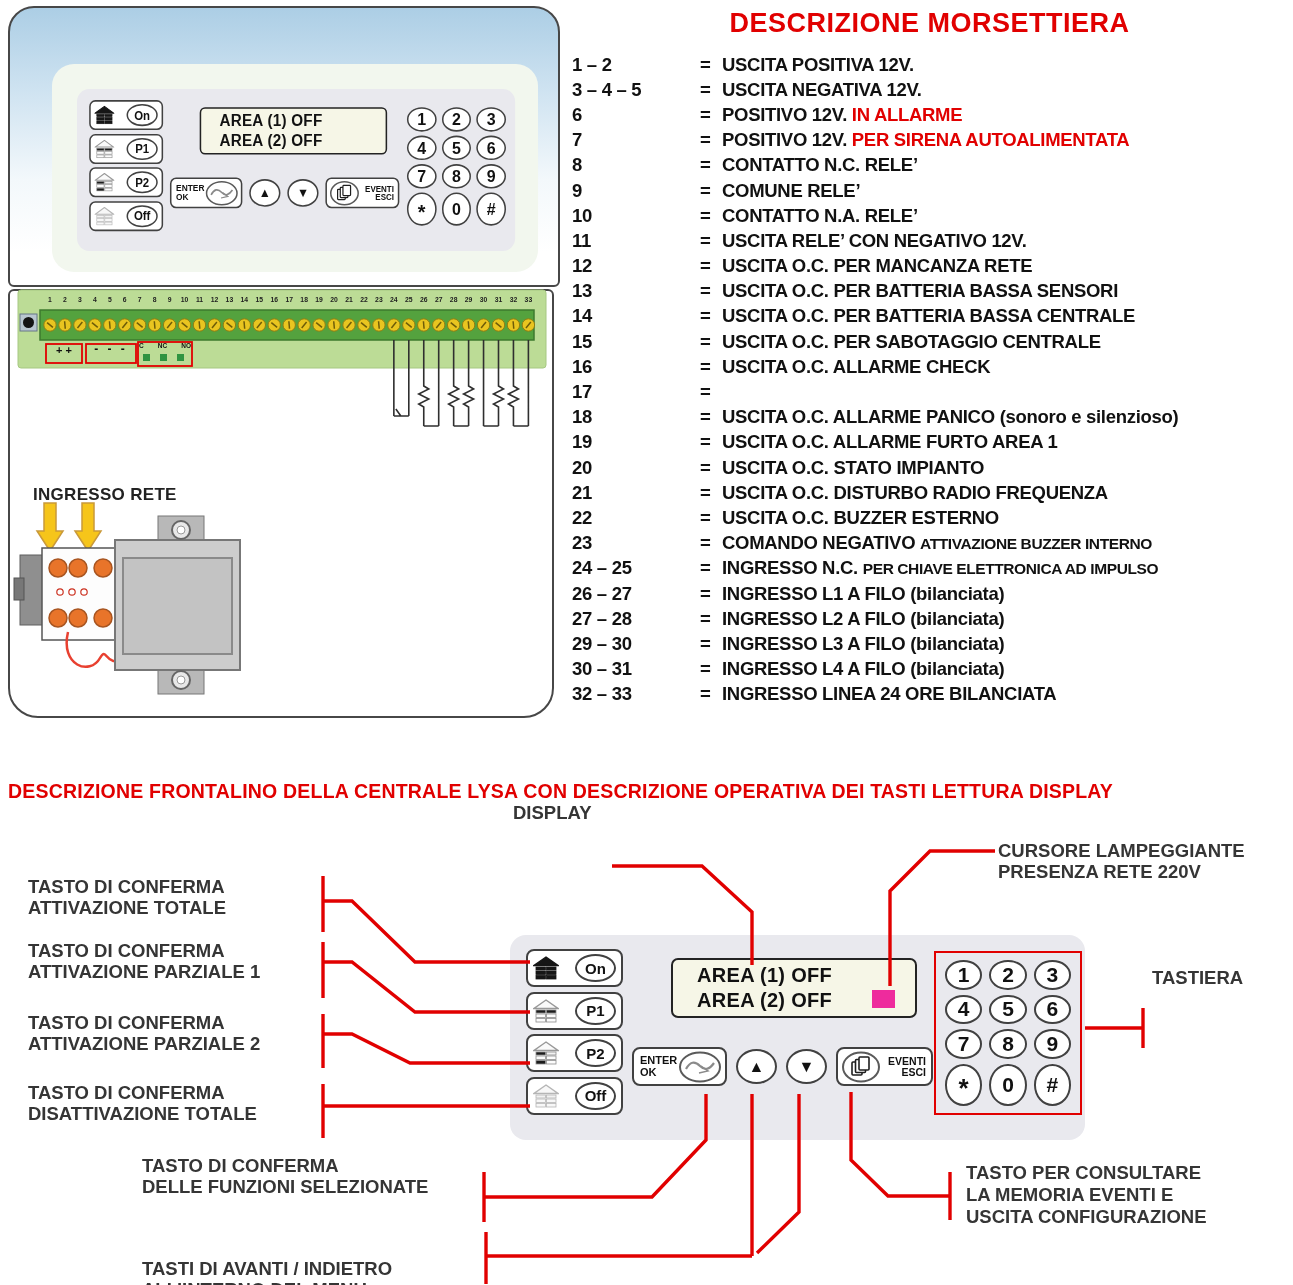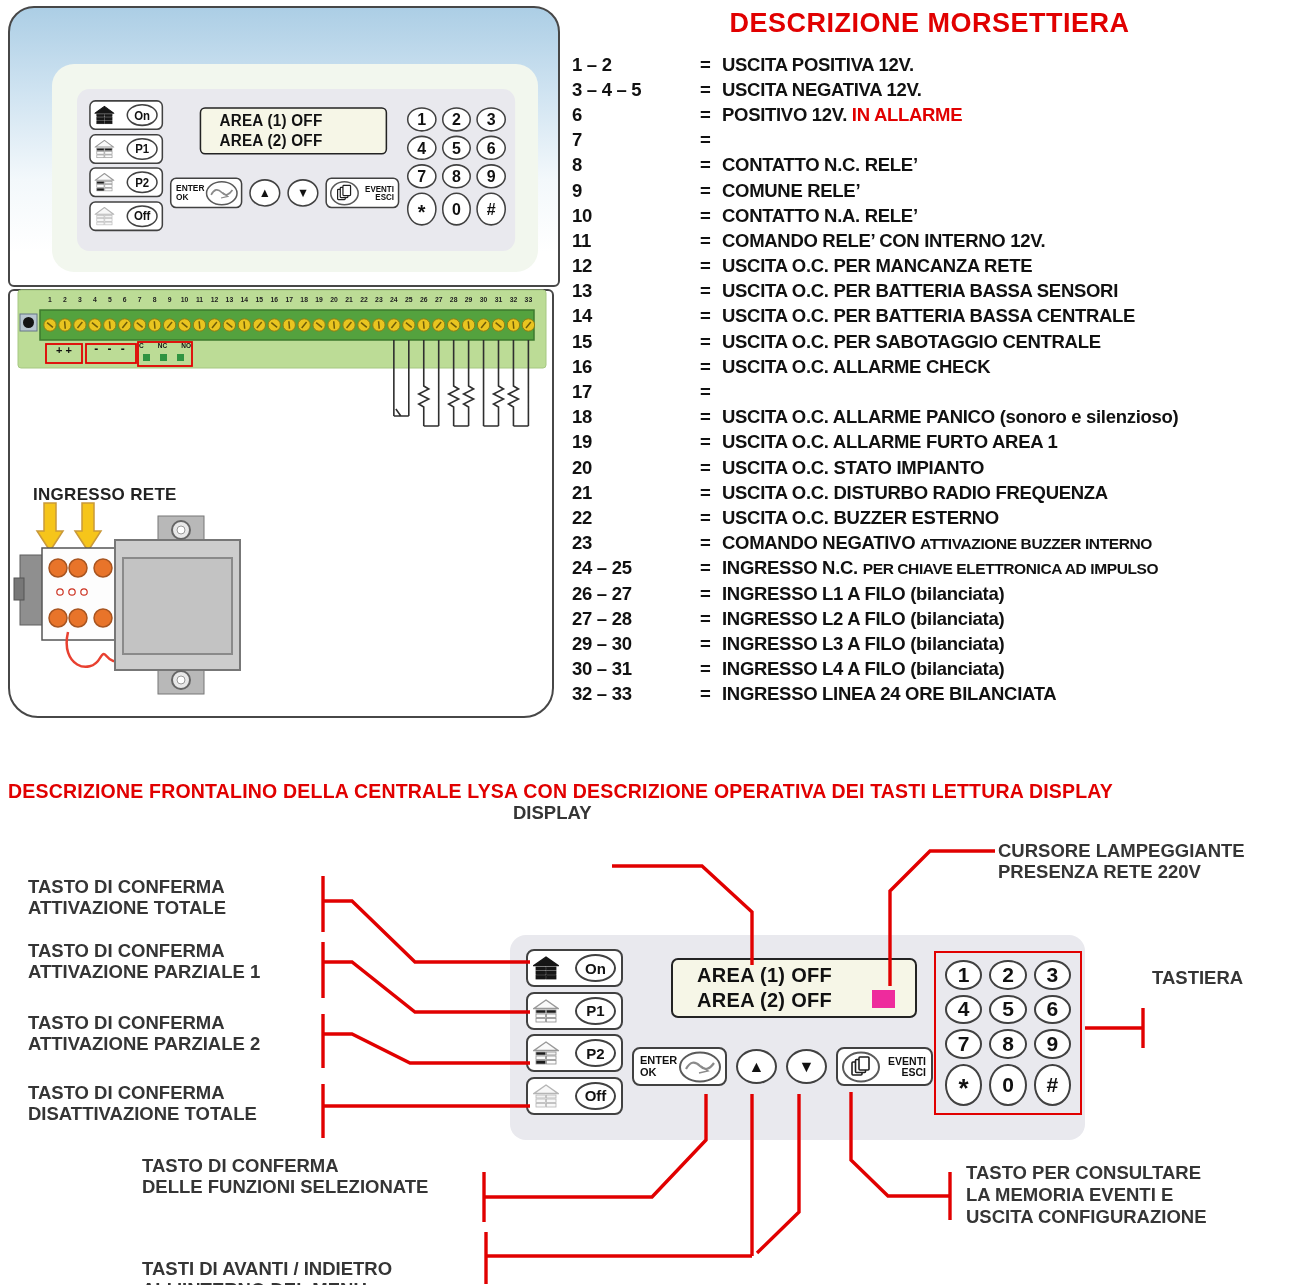--- a/index.html
+++ b/index.html
@@ -284,40 +284,41 @@
         <span class="ttext"><span>USCITA NEGATIVA 12V.</span></span>
       </div>
       <div class="trow">
         <span class="tnum">6</span>
         <span class="teq">=</span>
         <span class="ttext"><span>POSITIVO 12V. </span><span class="red">IN ALLARME</span></span>
       </div>
       <div class="trow">
         <span class="tnum">7</span>
         <span class="teq">=</span>
+        <span class="ttext"><span>POSITIVO 12V. </span><span class="red">PER SIRENA AUTOALIMENTATA</span></span>
       </div>
       <div class="trow">
         <span class="tnum">8</span>
         <span class="teq">=</span>
         <span class="ttext"><span>CONTATTO N.C. RELE’</span></span>
       </div>
       <div class="trow">
         <span class="tnum">9</span>
         <span class="teq">=</span>
         <span class="ttext"><span>COMUNE RELE’</span></span>
       </div>
       <div class="trow">
         <span class="tnum">10</span>
         <span class="teq">=</span>
         <span class="ttext"><span>CONTATTO N.A. RELE’</span></span>
       </div>
       <div class="trow">
         <span class="tnum">11</span>
         <span class="teq">=</span>
-        <span class="ttext"><span>COMANDO RELE’ CON INTERNO 12V.</span></span>
+        <span class="ttext"><span>USCITA RELE’ CON NEGATIVO 12V.</span></span>
       </div>
       <div class="trow">
         <span class="tnum">12</span>
         <span class="teq">=</span>
         <span class="ttext"><span>USCITA O.C. PER MANCANZA RETE</span></span>
       </div>
       <div class="trow">
         <span class="tnum">13</span>
         <span class="teq">=</span>
         <span class="ttext"><span>USCITA O.C. PER BATTERIA BASSA SENSORI</span></span>

